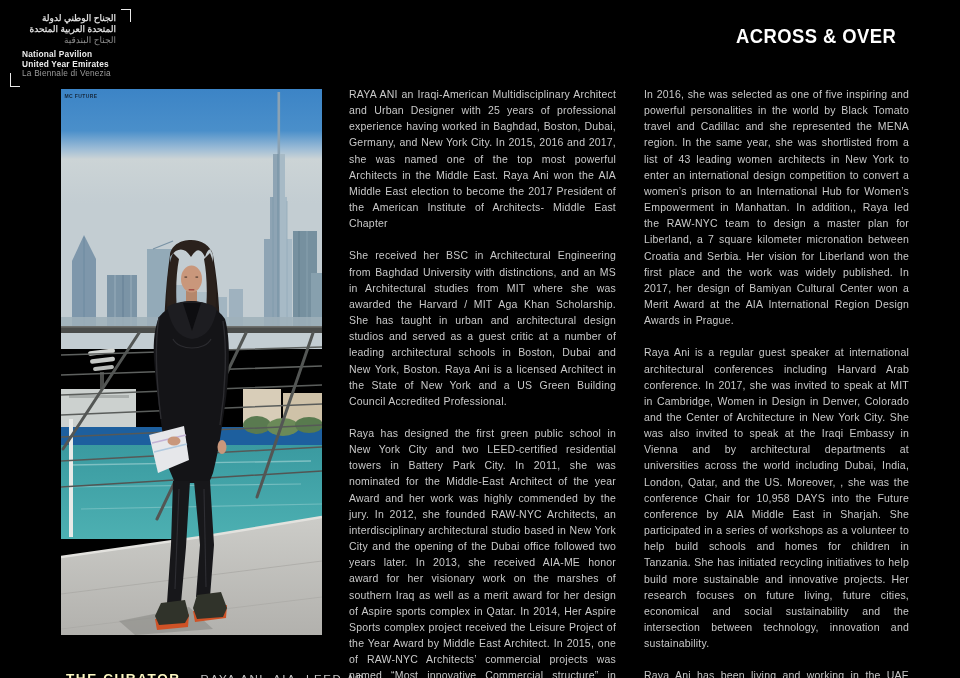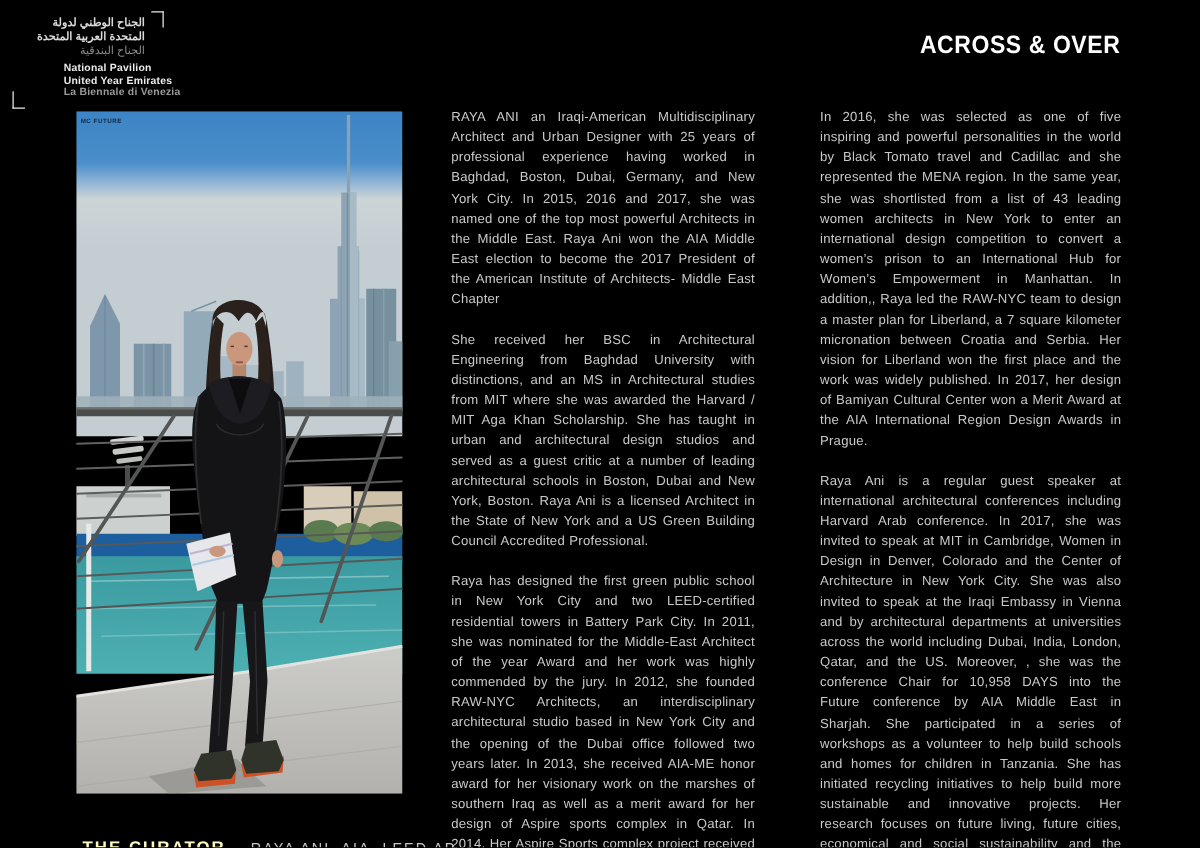--- a/index.html
+++ b/index.html
@@ -6,43 +6,43 @@
   .page{position:relative;width:960px;height:678px;background:#000;overflow:hidden;
         font-family:"Liberation Sans",sans-serif;}
 
   
   .arabic-block{position:absolute;left:18px;top:13px;width:98px;text-align:right;
                 direction:rtl;color:#d8d8d8;font-size:9px;line-height:11px;font-weight:bold;}
   .arabic-block .dim{color:#8d8d8d;font-weight:normal;}
   .bracket-tr{position:absolute;left:121px;top:9px;width:9px;height:12px;
               border-top:1.5px solid #e9e9e9;border-right:1.5px solid #e9e9e9;}
   .english-block{position:absolute;left:22px;top:50px;color:#ececec;font-size:8.3px;
-                 line-height:9.6px;font-weight:bold;letter-spacing:.2px;margin-left:29px;}
-  .english-block .dim{color:#9b9b9b;font-weight:bold;text-align:center;}
+                 line-height:9.6px;font-weight:bold;letter-spacing:.2px;}
+  .english-block .dim{color:#9b9b9b;font-weight:normal;text-align:center;}
   .bracket-bl{position:absolute;left:10px;top:73px;width:9px;height:13px;
               border-left:1.5px solid #e9e9e9;border-bottom:1.5px solid #e9e9e9;}
   .page-title{position:absolute;right:64px;top:25px;color:#fff;font-size:20px;
               font-weight:bold;letter-spacing:.5px;transform:scaleX(.92);
               transform-origin:right center;white-space:nowrap;}
 
   
   .photo{position:absolute;left:61px;top:89px;width:261px;height:546px;}
   .photo svg{display:block;}
 
   
   .caption{position:absolute;left:66px;top:641px;width:268px;display:flex;
            align-items:baseline;gap:20px;white-space:nowrap;}
   .caption .ctitle{color:#fef9c3;font-size:13.5px;font-weight:bold;letter-spacing:1.6px;}
   .caption .cname{color:#c6c6c6;font-size:11.5px;letter-spacing:1.6px;margin-top:32px;}
 
   
   .col{position:absolute;top:86px;color:#c9c9c9;}
   .col-1{left:349px;width:267px;}
   .col-2{left:644px;width:265px;}
-  .col p{margin:0 12px 16px;font-size:10.5px;line-height:16.15px;text-align:justify;
+  .col p{margin:0 0 16px;font-size:10.5px;line-height:16.15px;text-align:justify;
          letter-spacing:.2px;word-spacing:.4px;}
 </style>
 </head>
 <body>
 
 <div class="page">
 
   <div class="arabic-block">
     <div>الجناح الوطني لدولة</div>
     <div>المتحدة العربية المتحدة</div>

